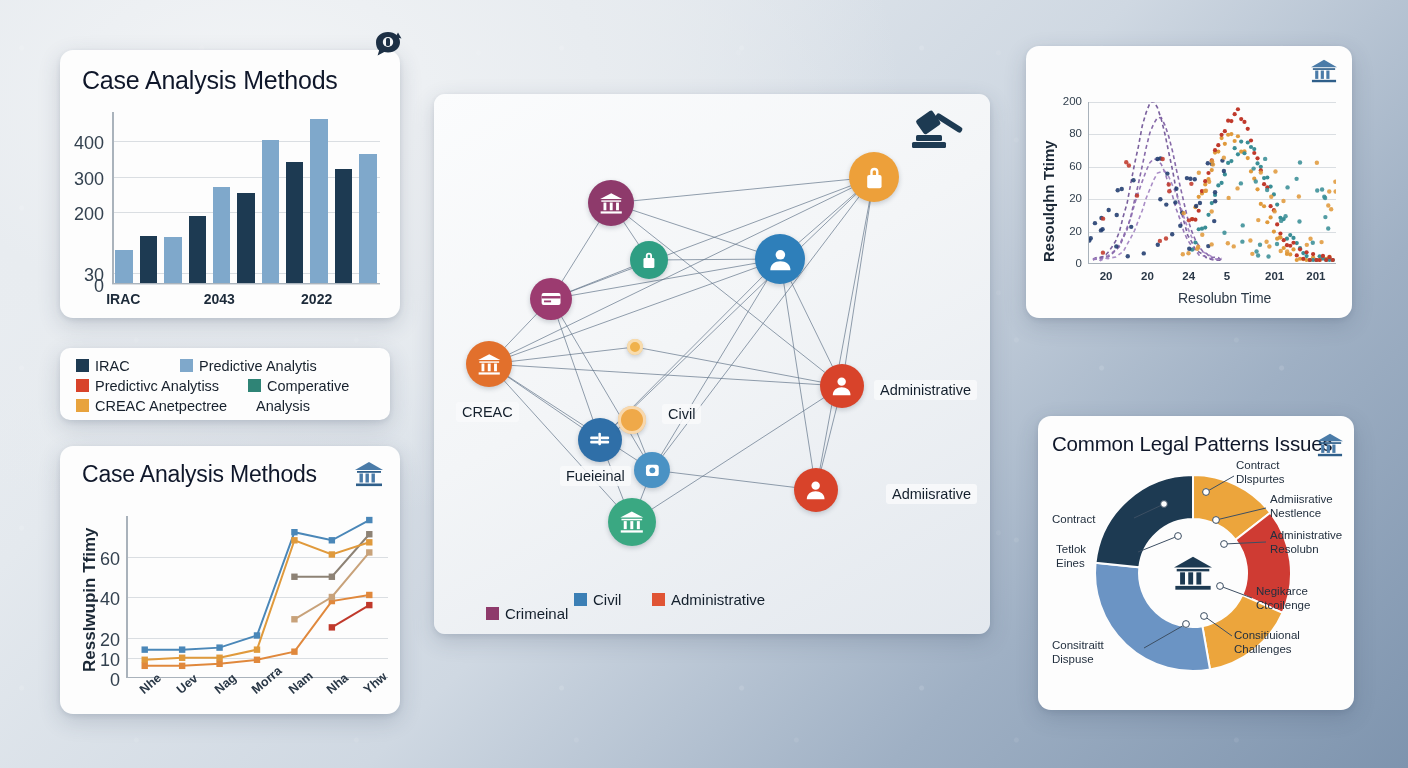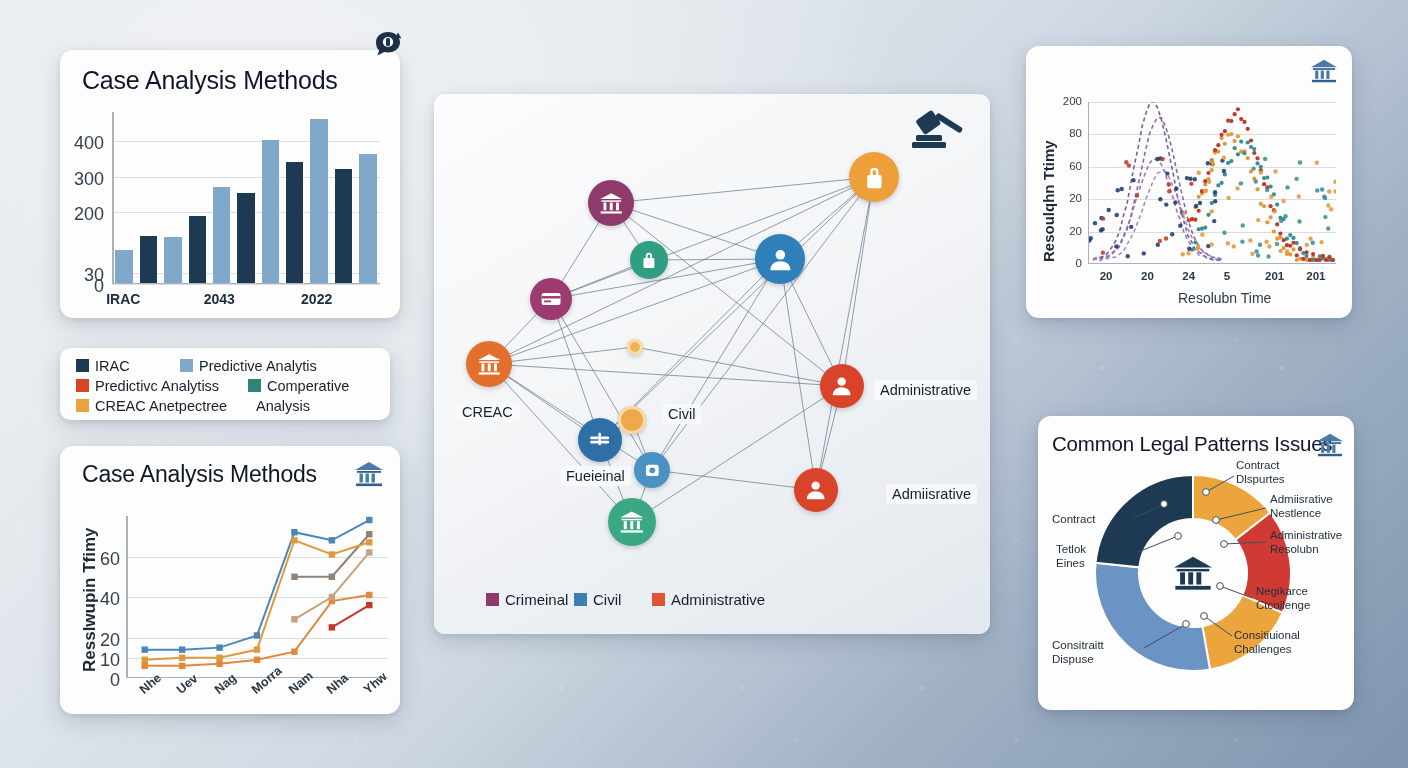--- a/index.html
+++ b/index.html
@@ -698,21 +698,21 @@
             <rect x="2.4" y="19.4" width="19.2" height="2"></rect>
           </svg></span>
       </div>
       <div class="nlabel" style="left: 22px; top: 308px;">CREAC</div>
       <div class="nlabel" style="left: 228px; top: 310px;">Civil</div>
       <div class="nlabel" style="left: 126px; top: 372px;">Fueieinal</div>
       <div class="nlabel" style="left: 440px; top: 286px;">Administrative</div>
       <div class="nlabel" style="left: 452px; top: 390px;">Admiisrative</div>
     </div>
 
-  <div class="netleg" style="left:24px;bottom:26px;padding-left:28px;">
+  <div class="netleg" style="left:24px;bottom:12px;padding-left:28px;">
     <span class="sw" style="background:#8e3a6b"></span><span>Crimeinal</span>
   </div>
   <div class="netleg" style="left:140px;bottom:26px;">
     <span class="sw" style="background:#3b7fb5"></span><span>Civil</span>
   </div>
   <div class="netleg" style="left:218px;bottom:26px;">
     <span class="sw" style="background:#e05434"></span><span>Administrative</span>
   </div>
 </div>
 

